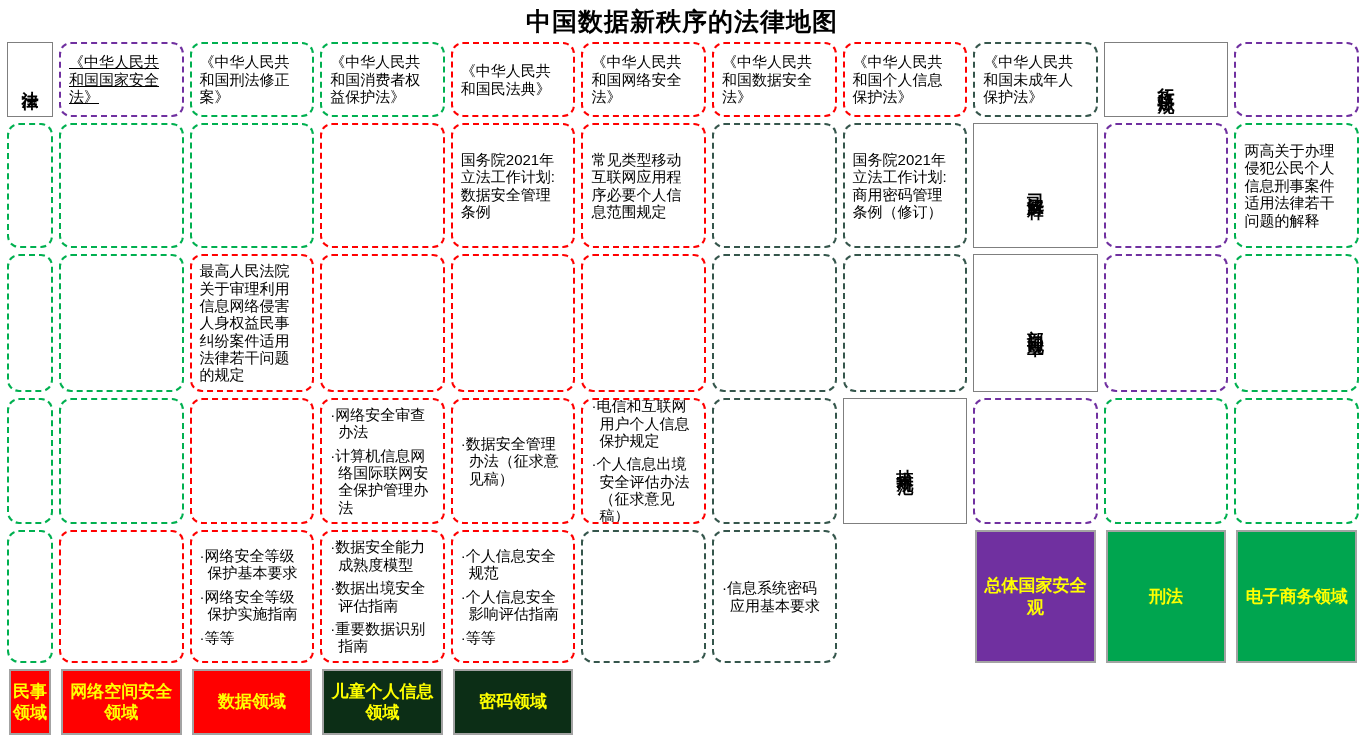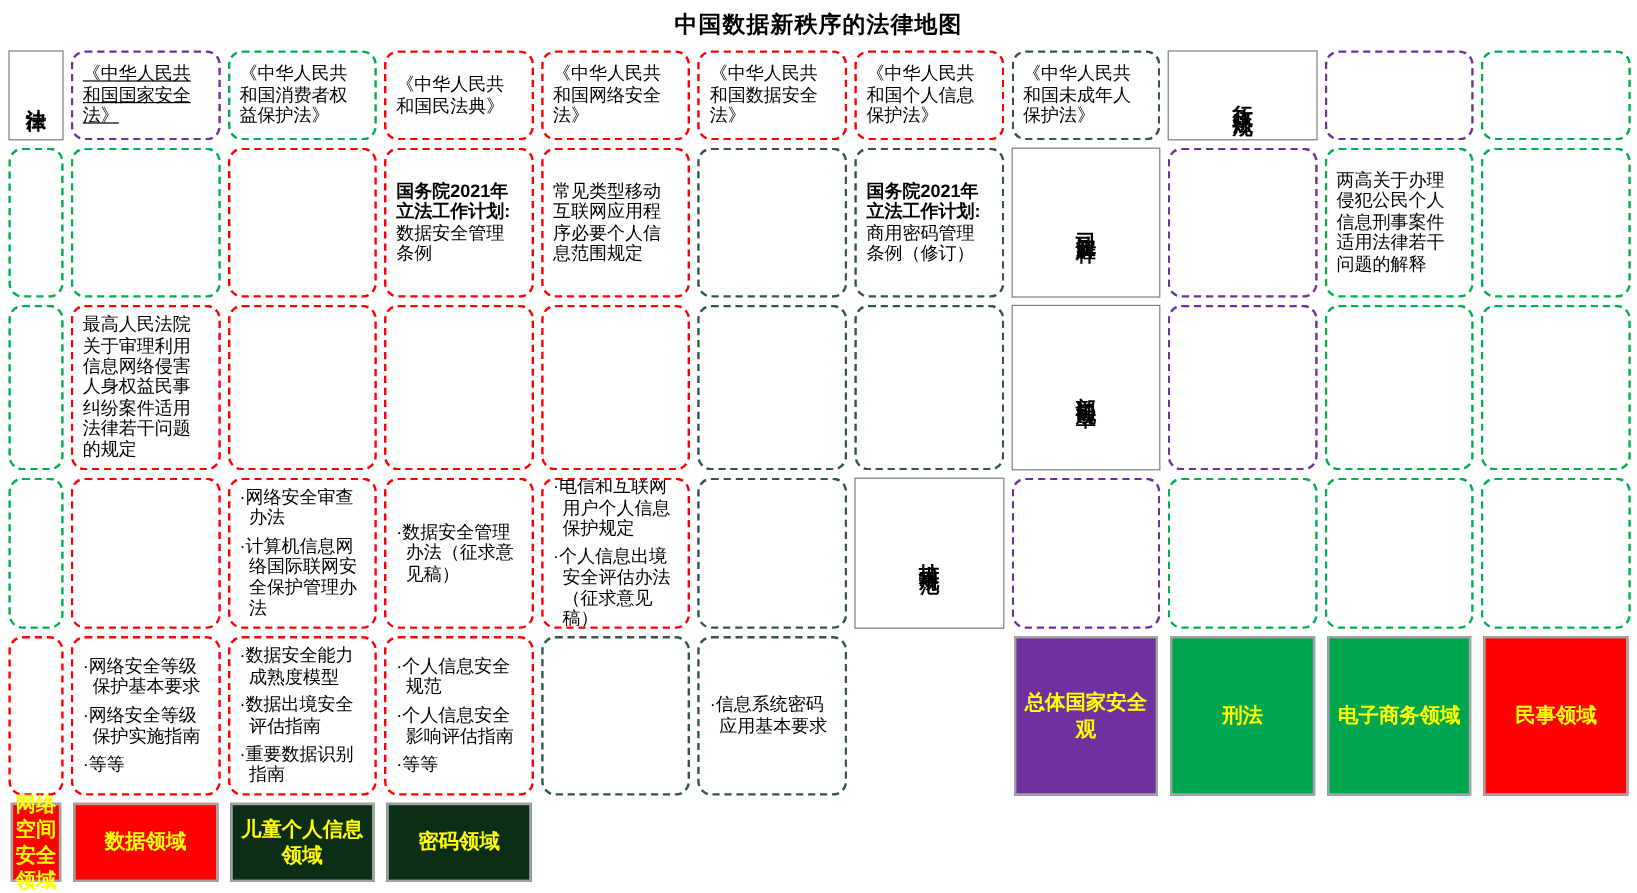--- a/index.html
+++ b/index.html
@@ -2,21 +2,21 @@
 <html><head>
 <meta charset="utf-8">
 <style>
   html,body{margin:0;padding:0;background:#fff;}
   .stage{
     position:relative;width:1364px;height:744px;background:#fff;overflow:hidden;
     font-family:"Liberation Sans","DejaVu Sans",sans-serif;color:#000;box-sizing:border-box;
   }
   .title{
     height:42px;display:flex;align-items:center;justify-content:center;
-    font-size:19px;font-weight:bold;letter-spacing:1px;
+    font-size:25px;font-weight:bold;letter-spacing:1px;
   }
   .grid{
     display:grid;
     grid-template-columns:46px repeat(10,1fr);
     grid-template-rows:75px 125px 138px 126px 133px 66px;
     gap:6px 6px;
     padding:0 5px 0 7px;
     box-sizing:border-box;
   }
   .row-header{
@@ -30,21 +30,21 @@
     padding:4px 8px;box-sizing:border-box;overflow:hidden;
     display:flex;flex-direction:column;justify-content:center;
     font-size:15px;line-height:1.16;text-align:left;
   }
   .cell.purple{border-color:var(--purple);text-decoration:underline;}
   .cell.green{border-color:var(--green);}
   .cell.red{border-color:var(--red);}
   .cell.dark{border-color:var(--dark-border);}
   .item + .item{margin-top:6px;}
   .item.bl{padding-left:8px;text-indent:-8px;}
-  .item .b{font-weight:bold;display:block;}
+  .item .b{font-weight:normal;display:block;}
   .flabel{
     margin:0 2px;border:2px solid #a3a3a3;box-sizing:border-box;
     display:flex;align-items:center;justify-content:center;text-align:center;
     font-size:17px;font-weight:bold;line-height:1.25;
     color:var(--label-text);
   }
   .flabel.purple{background:var(--purple);}
   .flabel.green{background:var(--green-label);}
   .flabel.red{background:var(--red);}
   .flabel.dark{background:var(--dark-bg);}
@@ -52,20 +52,23 @@
 </style>
 </head>
 <body>
 
 <div class="stage" style="--purple: #7030A0; --green: #00B050; --green-label: #00A54F; --red: #FF0000; --dark-border: #35564C; --dark-bg: #0C2E16; --label-text: #FFFF00;">
   <div class="title">中国数据新秩序的法律地图</div>
   <div class="grid" id="grid">
       <div class="row-header">法律</div>
       <div class="cell purple">
         <span>《中华人民共和国国家安全法》</span>
+      </div>
+      <div class="cell green">
+        <span>《中华人民共和国刑法修正案》</span>
       </div>
       <div class="cell green">
         <span>《中华人民共和国消费者权益保护法》</span>
       </div>
       <div class="cell red">
         <span>《中华人民共和国民法典》</span>
       </div>
       <div class="cell red">
         <span>《中华人民共和国网络安全法》</span>
       </div>

